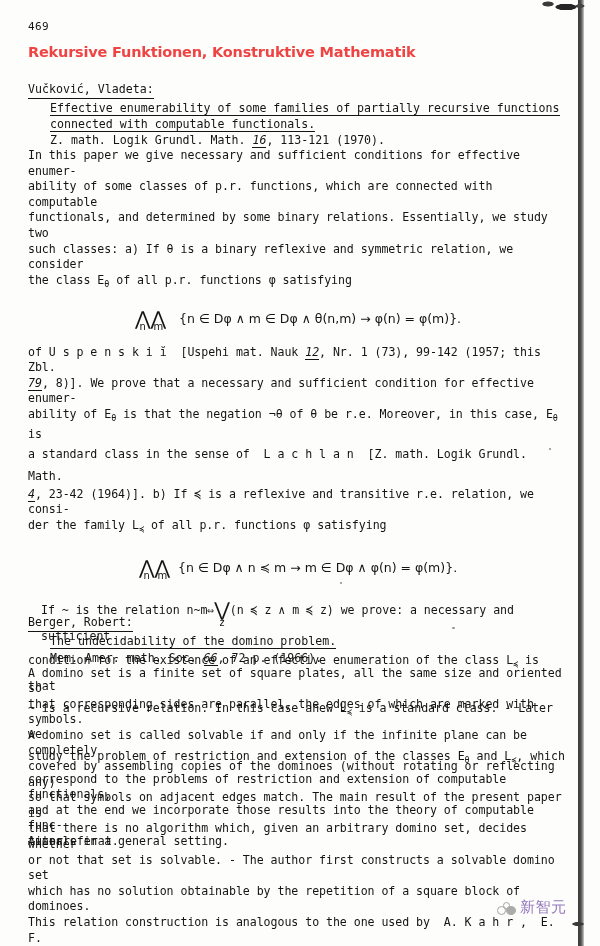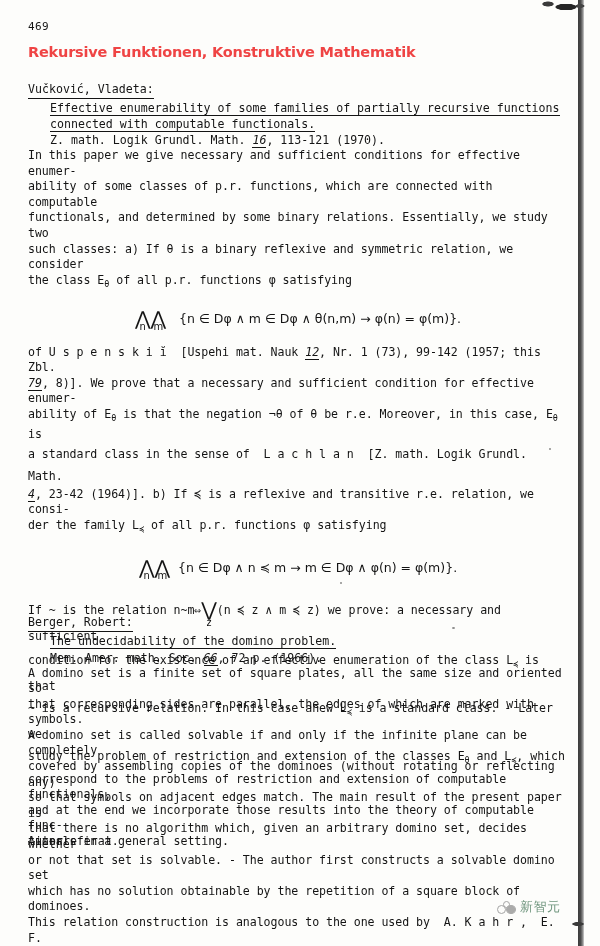--- a/index.html
+++ b/index.html
@@ -164,22 +164,22 @@
     position: absolute;
     border: 1.2px solid #6e6e6e;
     border-radius: 50%;
     display: block;
   }
   .watermark .wm-mark i:nth-child(1) { width: 7px; height: 7px; left: 0;  top: 5px; }
   .watermark .wm-mark i:nth-child(2) { width: 5px; height: 5px; left: 6px; top: 1px; }
   .watermark .wm-mark i:nth-child(3) { width: 8px; height: 7px; left: 9px; top: 5px; background: #7a7a7a; border-color:#7a7a7a; }
   .watermark .wm-text {
     font-family: "DejaVu Sans", "Liberation Sans", sans-serif;
-    font-size: 13px;
-    color: #14532d;
+    font-size: 15px;
+    color: #4c1d95;
     letter-spacing: .5px;
   }
 </style>
 </head>
 <body>
 
 <div class="page">
 
   <div class="scan-edge-right"></div>
   <div class="scan-edge-right2"></div>
@@ -222,21 +222,21 @@
     <div class="body-text"><span class="u">79</span><span>, 8)]. We prove that a necessary and sufficient condition for effective enumer-</span></div>
     <div class="body-text"><span>ability of E</span><sub class="sm">θ</sub><span> is that the negation ¬θ of θ be r.e. Moreover, in this case, E</span><sub class="sm">θ</sub><span> is</span></div>
     <div class="body-text loose-line">a standard class in the sense of  L a c h l a n  [Z. math. Logik Grundl. Math.</div>
     <div class="body-text"><span class="u">4</span><span>, 23-42 (1964)]. b) If ≼ is a reflexive and transitive r.e. relation, we consi-</span></div>
     <div class="body-text"><span>der the family L</span><sub class="sm">≼</sub><span> of all p.r. functions φ satisfying</span></div>
 
     <div class="formula" style="margin-top:18px;margin-bottom:18px;">
       <span class="big-op"><span>⋀</span><span class="sub">n</span></span><span class="big-op"><span>⋀</span><span class="sub">m</span></span><span style="margin-left:8px;">{n ∈ Dφ ∧ n ≼ m → m ∈ Dφ ∧ φ(n) = φ(m)}.</span>
     </div>
 
-    <div class="body-text loose-line" style="line-height:26px;"><span>If ~ is the relation n~m⇔</span><span class="big-op"><span>⋁</span><span class="sub">z</span></span><span>(n ≼ z ∧ m ≼ z) we prove: a necessary and sufficient</span></div>
+    <div class="body-text loose-line" style="line-height:26px;margin-left:13px;"><span>If ~ is the relation n~m⇔</span><span class="big-op"><span>⋁</span><span class="sub">z</span></span><span>(n ≼ z ∧ m ≼ z) we prove: a necessary and sufficient</span></div>
     <div class="body-text loose-line"><span>condition for the existence of an effective enumeration of the class L</span><sub class="sm">≼</sub><span> is that</span></div>
     <div class="body-text loose-line"><span>~ is a recursive relation. In this case anew L</span><sub class="sm">≼</sub><span> is a standard class. - Later we</span></div>
     <div class="body-text loose-line"><span>study the problem of restriction and extension of the classes E</span><sub class="sm">θ</sub><span> and L</span><sub class="sm">≼</sub><span>, which</span></div>
     <div class="body-text">correspond to the problems of restriction and extension of computable functionals,
 and at the end we incorporate those results into the theory of computable func-
 tionals in a general setting.</div>
     <div class="right-note" style="margin-top:-15.6px;">Autorreferat.</div>
   </div>
 
   <div class="entry" style="top:611px;">

